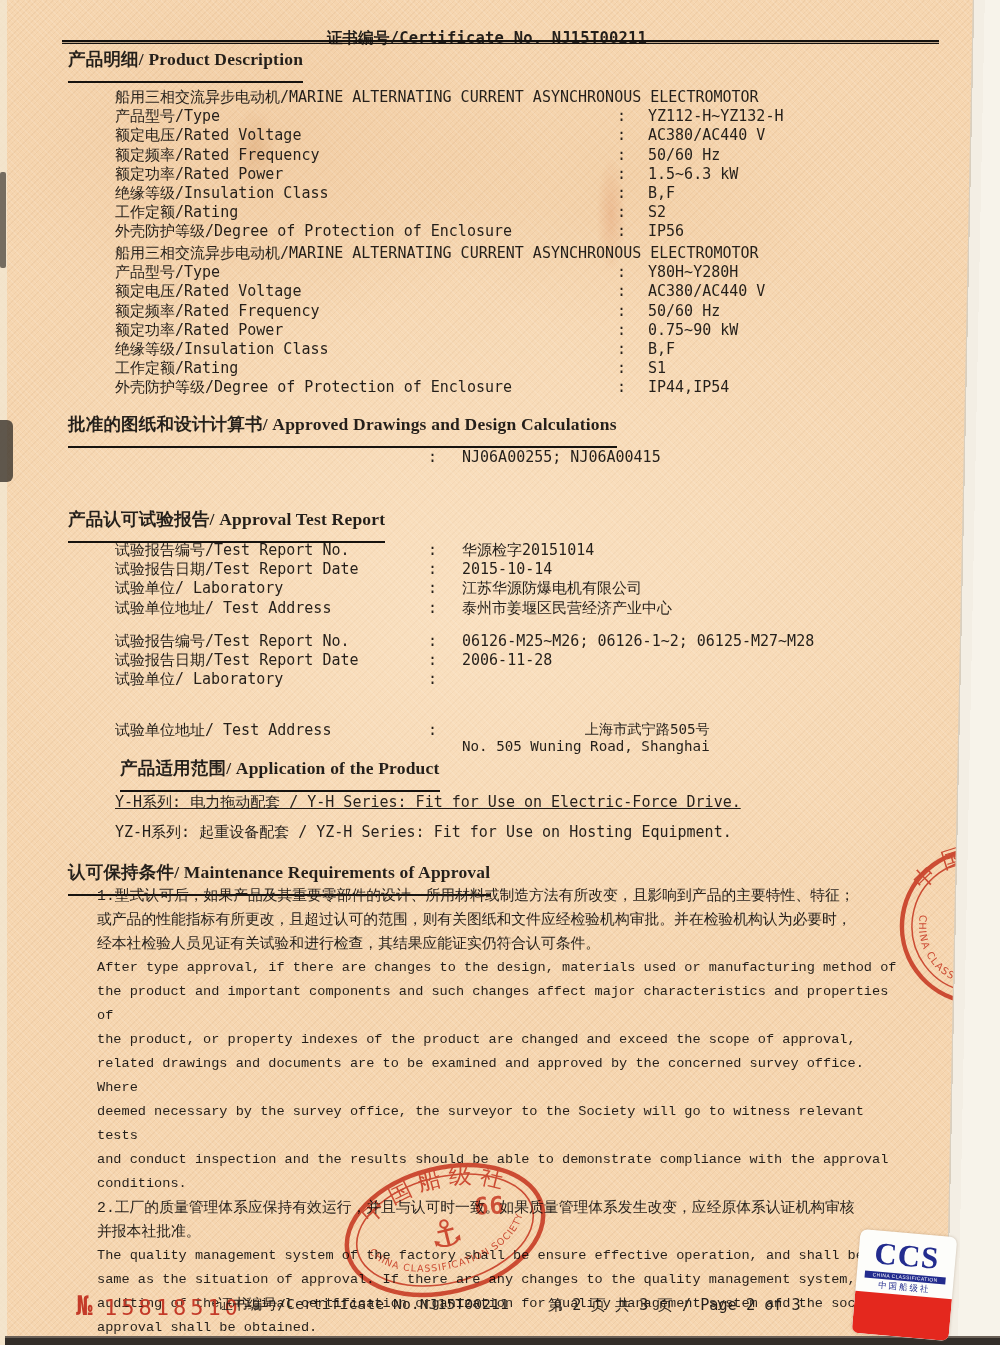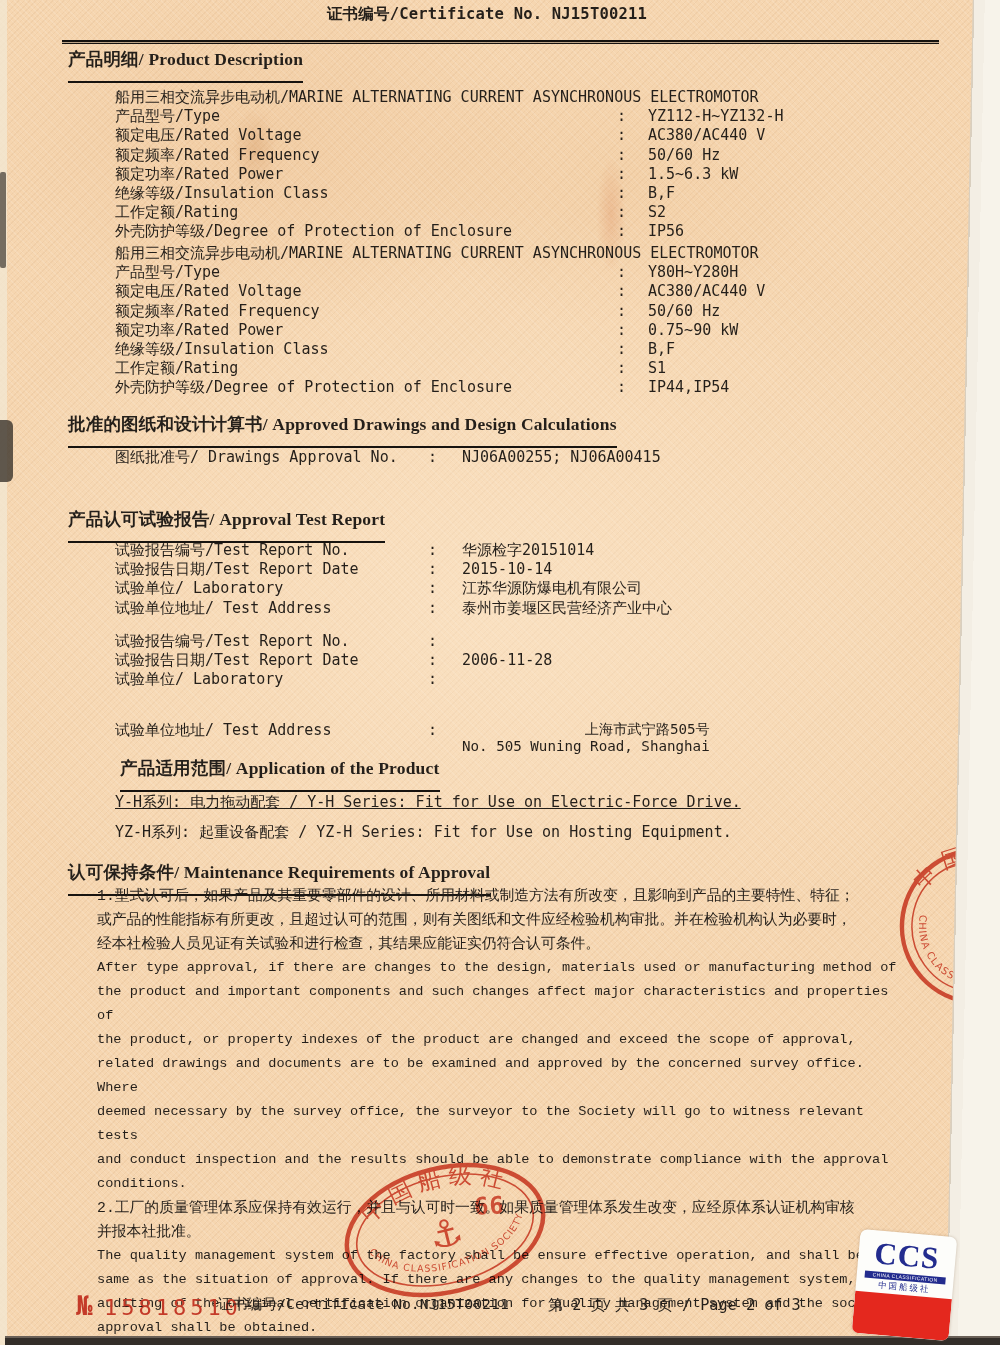--- a/index.html
+++ b/index.html
@@ -10,21 +10,21 @@
       radial-gradient(ellipse 420px 260px at 26% 11%, rgba(222,165,110,.18), transparent 70%),
       radial-gradient(ellipse 300px 200px at 62% 14%, rgba(226,176,120,.14), transparent 70%),
       radial-gradient(ellipse 700px 500px at 50% 45%, rgba(255,238,214,.45), transparent 80%),
       repeating-linear-gradient(45deg, rgba(255,255,255,.12) 0 1px, transparent 1px 4px),
       repeating-linear-gradient(-45deg, rgba(176,122,72,.09) 0 1px, transparent 1px 4px);
     font-family:"DejaVu Sans Mono","Liberation Mono",monospace;
     color:#241f1a;
   }
   .abs{position:absolute;}
   
-  .cert-line{top:4px;left:487px;transform:translateX(-50%);font-size:15.5px;font-weight:bold;white-space:nowrap;letter-spacing:.2px;}
+  .cert-line{top:28px;left:487px;transform:translateX(-50%);font-size:15.5px;font-weight:bold;white-space:nowrap;letter-spacing:.2px;}
   .top-rule{top:40px;left:62px;width:877px;height:4px;background:linear-gradient(#15120f 0 2px, rgba(21,18,15,.25) 2px 2.6px, #15120f 2.6px 4px);}
   
   .sec-heading{font-family:"Liberation Serif",serif;font-weight:bold;font-size:17.5px;letter-spacing:.2px;border-bottom:2.6px solid #17130f;padding-bottom:12px;white-space:nowrap;}
   
   .rowset{font-size:15px;line-height:19.2px;}
   .rowset .row{position:relative;height:19.2px;white-space:nowrap;text-align:right;}
   .row .lab{position:absolute;left:0;}
   .blockrows .sep{position:absolute;left:502px;}
   .blockrows .val{position:absolute;left:533px;}
   .widegap .sep{position:absolute;left:313px;}
@@ -153,21 +153,20 @@
         <span class="sep">:</span>
         <span class="val">IP44,IP54</span>
       </div>
   </div>
 
   <div class="abs" style="top:412px;left:68px;">
     <span class="sec-heading">批准的图纸和设计计算书/ Approved Drawings and Design Calculations</span>
   </div>
   <div class="abs rowset widegap" style="top:448px;left:115px;width:820px;">
     <div class="row">
-        <span class="lab">图纸批准号/ Drawings Approval No.</span>
         <span class="sep">:</span>
         <span class="val">NJ06A00255; NJ06A00415</span>
       </div>
   </div>
 
   <div class="abs" style="top:507px;left:68px;">
     <span class="sec-heading">产品认可试验报告/ Approval Test Report</span>
   </div>
   <div class="abs rowset widegap" style="top:541px;left:115px;width:820px;">
     <div class="row">
@@ -188,20 +187,21 @@
     <div class="row">
         <span class="lab">试验单位地址/ Test Address</span>
         <span class="sep">:</span>
         <span class="val">泰州市姜堰区民营经济产业中心</span>
       </div>
   </div>
   <div class="abs rowset widegap" style="top:632px;left:115px;width:820px;">
     <div class="row">
         <span class="lab">试验报告编号/Test Report No.</span>
         <span class="sep">:</span>
+        <span class="val">06126-M25~M26; 06126-1~2; 06125-M27~M28</span>
       </div>
     <div class="row">
         <span class="lab">试验报告日期/Test Report Date</span>
         <span class="sep">:</span>
         <span class="val">2006-11-28</span>
       </div>
     <div class="row tall" style="height:51px;">
         <span class="lab">试验单位/ Laboratory</span>
         <span class="sep">:</span>
       </div>

